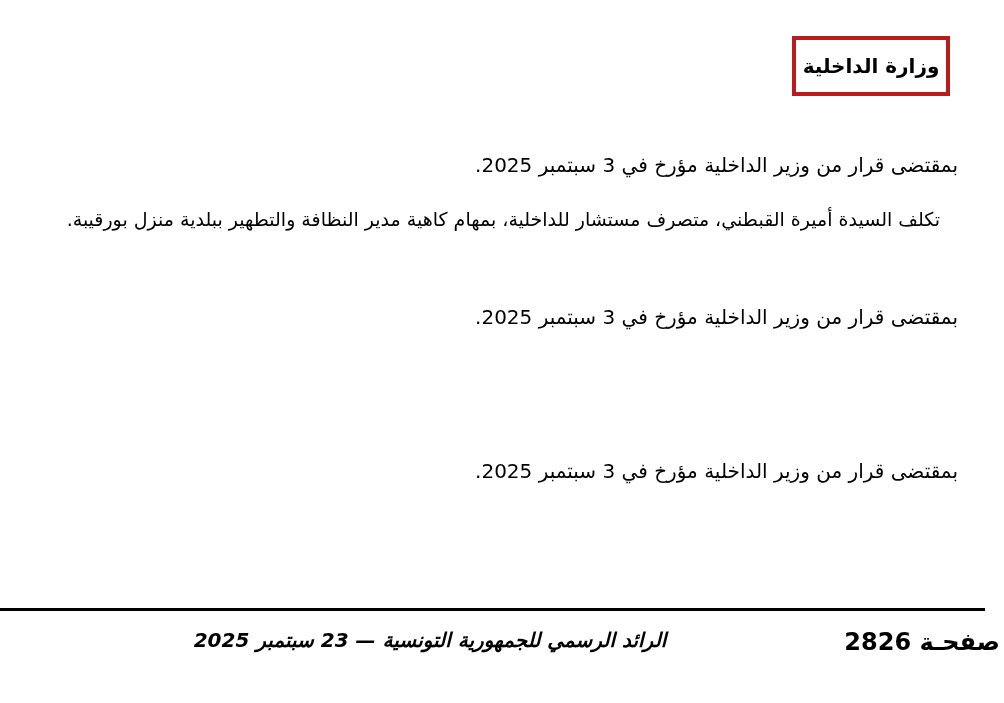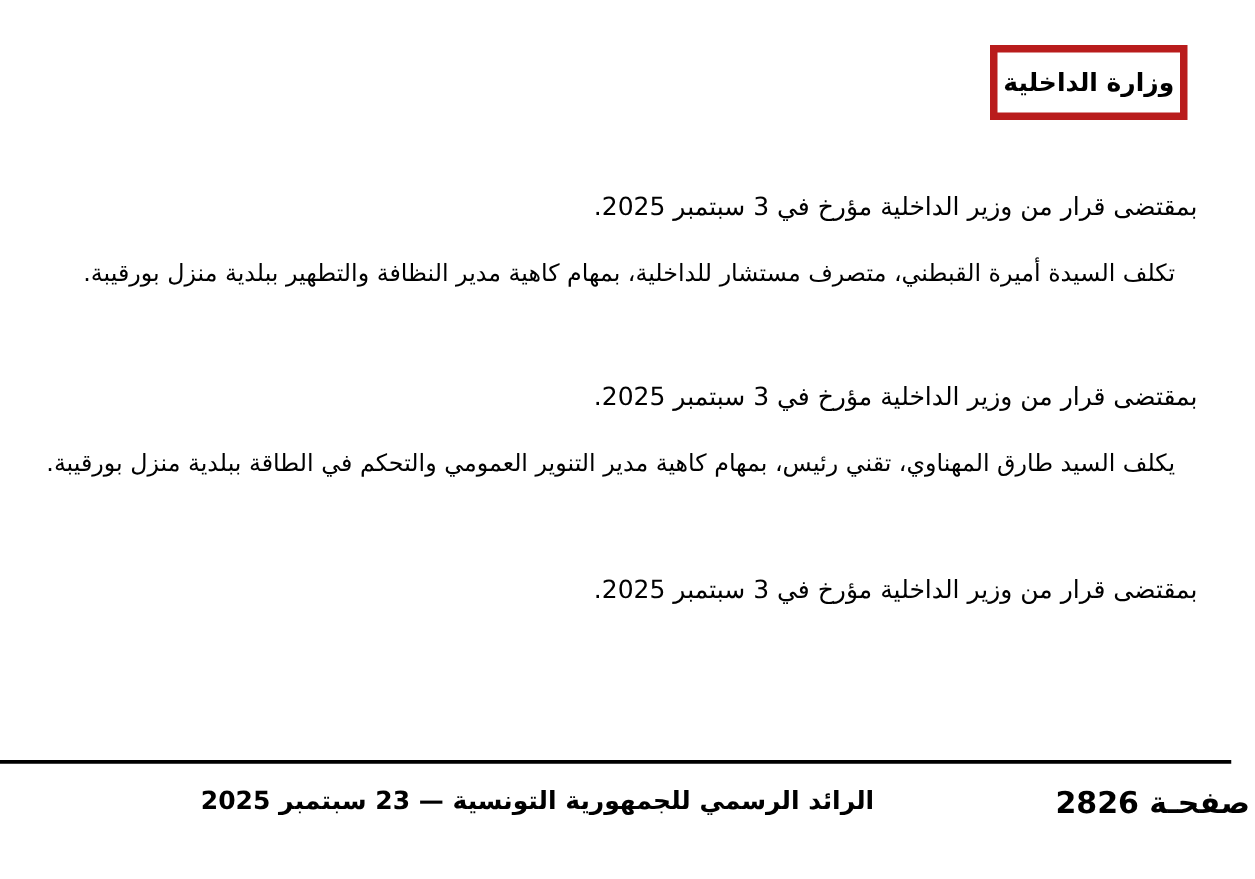--- a/index.html
+++ b/index.html
@@ -19,21 +19,21 @@
     height: 703px;
     background: #ffffff;
   }
   
   .ministry-box {
     position: absolute;
     top: 36px;
     right: 54px;
     width: 158px;
     height: 60px;
-    border: 6px solid #b91c1c;
+    border: 4px solid #b91c1c;
     display: flex;
     align-items: center;
     justify-content: center;
     font-weight: bold;
     font-size: 20px;
     white-space: nowrap;
     margin-left: 40px;
   }
   
   .sec {
@@ -80,39 +80,39 @@
   .footer-title {
     position: absolute;
     top: 628px;
     left: 0;
     width: 860px;
     text-align: center;
     font-size: 20px;
     font-weight: bold;
     white-space: nowrap;
     direction: rtl;
+    font-style: italic;
   }
 </style>
 </head>
 <body>
 
 <div class="page">
 
   <div class="ministry-box">
     <span>وزارة الداخلية</span>
   </div>
 
   <section class="sec sec1">
     <h2>بمقتضى قرار من وزير الداخلية مؤرخ في 3 سبتمبر 2025.</h2>
     <p>تكلف السيدة أميرة القبطني، متصرف مستشار للداخلية، بمهام كاهية مدير النظافة والتطهير ببلدية منزل بورقيبة.</p>
   </section>
 
   <section class="sec sec2">
     <h2>بمقتضى قرار من وزير الداخلية مؤرخ في 3 سبتمبر 2025.</h2>
-    <p>يكلف السيد طارق المهناوي، تقني رئيس، بمهام كاهية مدير التنوير العمومي والتحكم في الطاقة ببلدية منزل بورقيبة.</p>
   </section>
 
   <section class="sec sec3">
     <h2>بمقتضى قرار من وزير الداخلية مؤرخ في 3 سبتمبر 2025.</h2>
   </section>
 
   <div class="footer-rule"></div>
 
   <div class="footer-page">صفحـة 2826</div>
 

